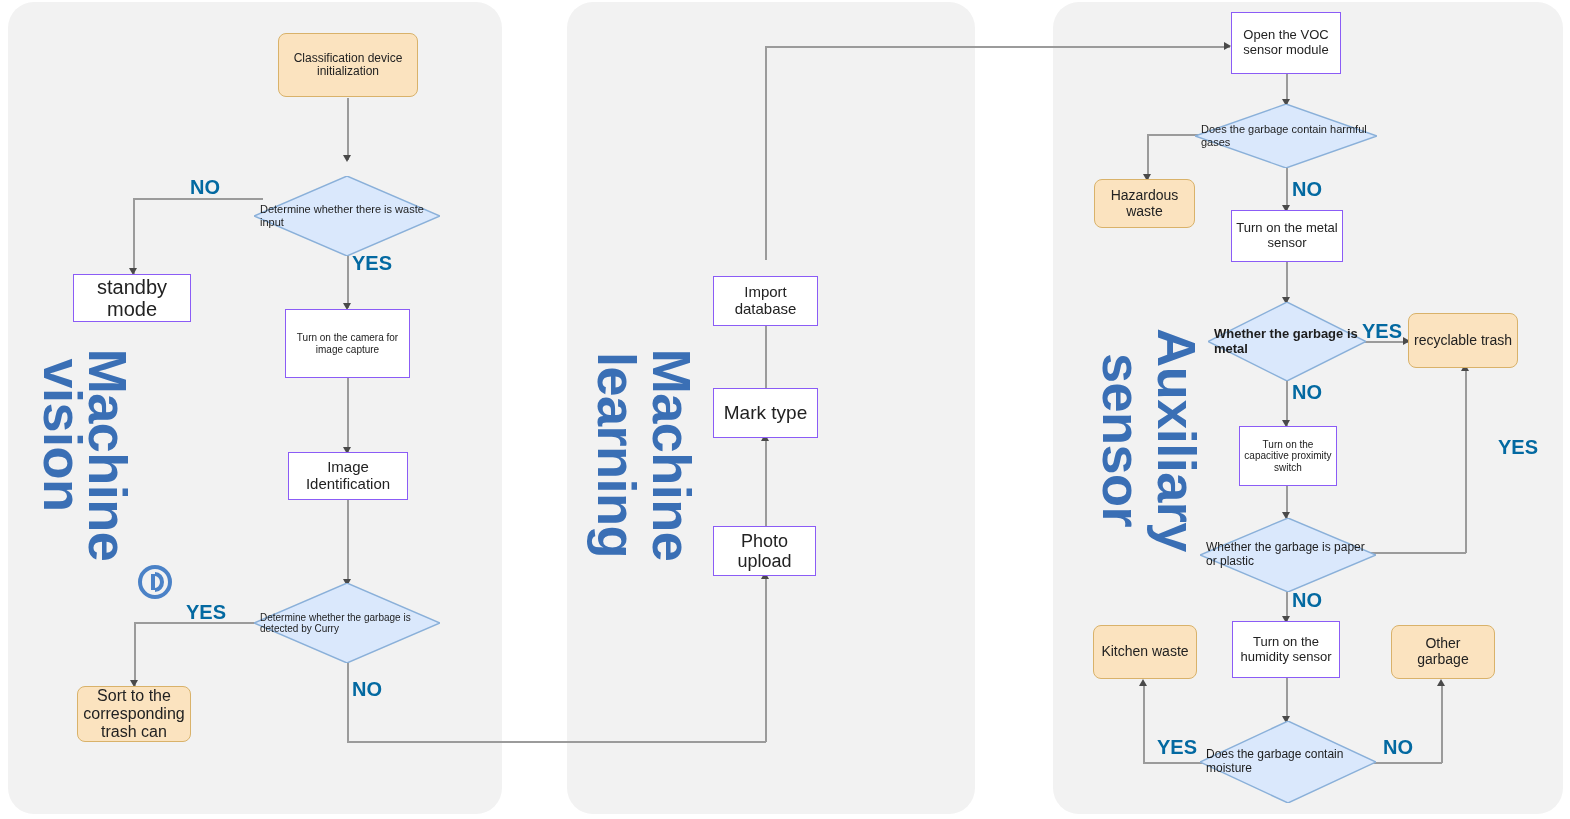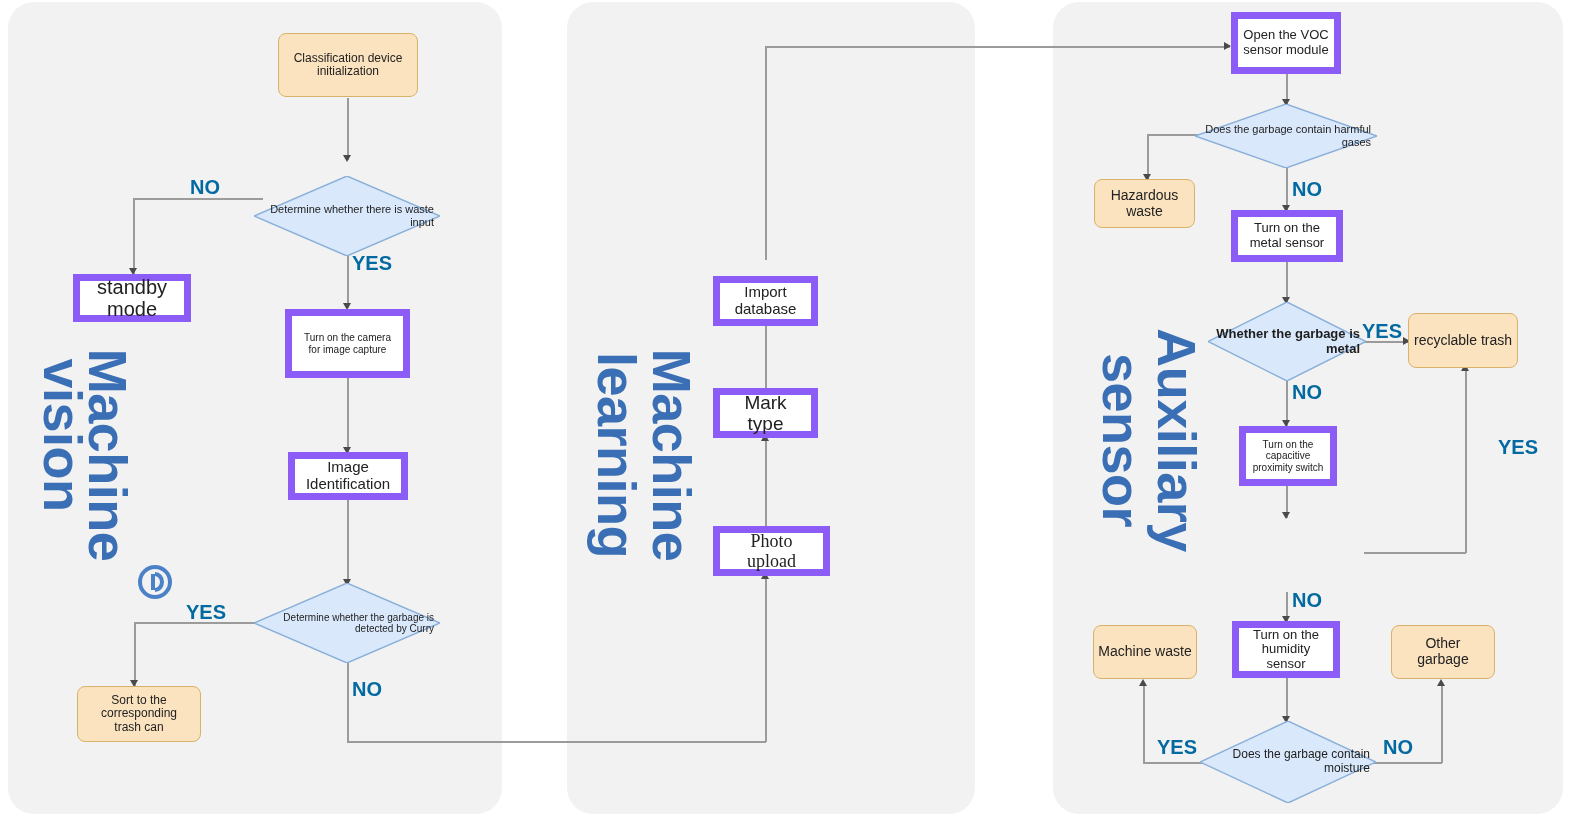--- a/index.html
+++ b/index.html
@@ -35,42 +35,42 @@
     display: flex;
     align-items: center;
     justify-content: center;
     text-align: center;
     color: #222222;
     line-height: 1.12;
     z-index: 5;
   }
   .proc {
     background: #ffffff;
-    border: 7px solid #8b5cf6;
+    border: 1px solid #8b5cf6;
   }
   .term {
     background: #fbe3bf;
     border: 1px solid #d9b26a;
     border-radius: 8px;
   }
   .diamond-wrap {
     position: absolute;
     z-index: 5;
   }
   .diamond-shape {
     position: absolute;
     inset: 0;
   }
   .diamond-text {
     position: absolute;
     inset: 0;
     display: flex;
     align-items: center;
     justify-content: center;
-    text-align: right;
+    text-align: left;
     color: #1d1d1d;
     line-height: 1.15;
     padding: 0 6px;
     box-sizing: border-box;
   }
   .edge {
     position: absolute;
     background: #9b9b9b;
     z-index: 2;
   }
@@ -170,40 +170,40 @@
 
   <div class="node proc" style="left:288px; top:452px; width:120px; height:48px; font-size:15px;">Image Identification</div>
 
   <div class="diamond-wrap" style="left:254px; top:583px; width:186px; height:80px;">
     <svg class="diamond-shape" viewBox="0 0 186 80" preserveAspectRatio="none">
       <polygon points="93,0 186,40 93,80 0,40" fill="#dae8fc" stroke="#8ab0d9" stroke-width="1.4"></polygon>
     </svg>
     <div class="diamond-text" style="font-size:10px;">Determine whether the garbage is detected by Curry</div>
   </div>
 
-  <div class="node term" style="left:77px; top:686px; width:124px; height:56px; font-size:12px; padding:0 8px;">Sort to the corresponding trash can</div>
+  <div class="node term" style="left:77px; top:686px; width:114px; height:56px; font-size:16px; padding:0 8px;">Sort to the corresponding trash can</div>
 
   <div class="edge v" style="left:765px; top:575px; height:167px;"></div>
   <div class="arrow up" style="left:761px; top:572px;"></div>
 
   <div class="edge v" style="left:765px; top:437px; height:90px;"></div>
   <div class="arrow up" style="left:761px; top:434px;"></div>
 
   <div class="edge v" style="left:765px; top:309px; height:80px;"></div>
   <div class="arrow up" style="left:761px; top:306px;"></div>
 
   <div class="edge v" style="left:765px; top:46px; height:214px;"></div>
   <div class="edge h" style="left:765px; top:46px; width:465px;"></div>
   <div class="arrow right" style="left:1224px; top:42px;"></div>
 
   <div class="node proc" style="left:713px; top:260px; width:105px; height:50px; font-size:15px; padding:0 4px;margin-top:16px;">Import database</div>
 
   <div class="node proc" style="left:713px; top:388px; width:105px; height:50px; font-size:19px; padding:0 4px;">Mark type</div>
 
-  <div class="node proc" style="left:713px; top:526px; width:117px; height:50px; font-size:18px; padding:0 4px;font-family:Liberation Serif, serif;">Photo upload</div>
+  <div class="node proc" style="left:713px; top:526px; width:103px; height:50px; font-size:18px; padding:0 4px;">Photo upload</div>
 
   <div class="edge v" style="left:1286px; top:74px; height:30px;"></div>
   <div class="arrow down" style="left:1282px; top:99px;"></div>
 
   <div class="edge h" style="left:1147px; top:134px; width:66px;"></div>
   <div class="edge v" style="left:1147px; top:134px; height:45px;"></div>
   <div class="arrow down" style="left:1143px; top:174px;"></div>
 
   <div class="edge v" style="left:1286px; top:166px; height:44px;"></div>
   <div class="arrow down" style="left:1282px; top:205px;"></div>
@@ -262,24 +262,30 @@
     <svg class="diamond-shape" viewBox="0 0 158 79" preserveAspectRatio="none">
       <polygon points="79,0 158,39.5 79,79 0,39.5" fill="#dae8fc" stroke="#8ab0d9" stroke-width="1.4"></polygon>
     </svg>
     <div class="diamond-text" style="font-size:13px;font-weight:bold;">Whether the garbage is metal</div>
   </div>
 
   <div class="node term" style="left:1408px; top:313px; width:110px; height:55px; font-size:14px; padding:0 4px;">recyclable trash</div>
 
   <div class="node proc" style="left:1239px; top:426px; width:98px; height:60px; font-size:10px; padding:0 4px;">Turn on the capacitive proximity switch</div>
 
+  <div class="diamond-wrap" style="left:1200px; top:518px; width:176px; height:74px;">
+    <svg class="diamond-shape" viewBox="0 0 176 74" preserveAspectRatio="none">
+      <polygon points="88,0 176,37 88,74 0,37" fill="#dae8fc" stroke="#8ab0d9" stroke-width="1.4"></polygon>
+    </svg>
+    <div class="diamond-text" style="font-size:12px;">Whether the garbage is paper or plastic</div>
+  </div>
 
   <div class="node proc" style="left:1232px; top:621px; width:108px; height:57px; font-size:13px; padding:0 4px;">Turn on the humidity sensor</div>
 
-  <div class="node term" style="left:1093px; top:625px; width:104px; height:54px; font-size:14px; padding:0 4px;">Machine waste</div>
+  <div class="node term" style="left:1093px; top:625px; width:104px; height:54px; font-size:14px; padding:0 4px;">Kitchen waste</div>
 
   <div class="node term" style="left:1391px; top:625px; width:104px; height:54px; font-size:14px; padding:0 8px;">Other garbage</div>
 
   <div class="diamond-wrap" style="left:1200px; top:721px; width:176px; height:82px;">
     <svg class="diamond-shape" viewBox="0 0 176 82" preserveAspectRatio="none">
       <polygon points="88,0 176,41 88,82 0,41" fill="#dae8fc" stroke="#8ab0d9" stroke-width="1.4"></polygon>
     </svg>
     <div class="diamond-text" style="font-size:12px;">Does the garbage contain moisture</div>
   </div>
 

